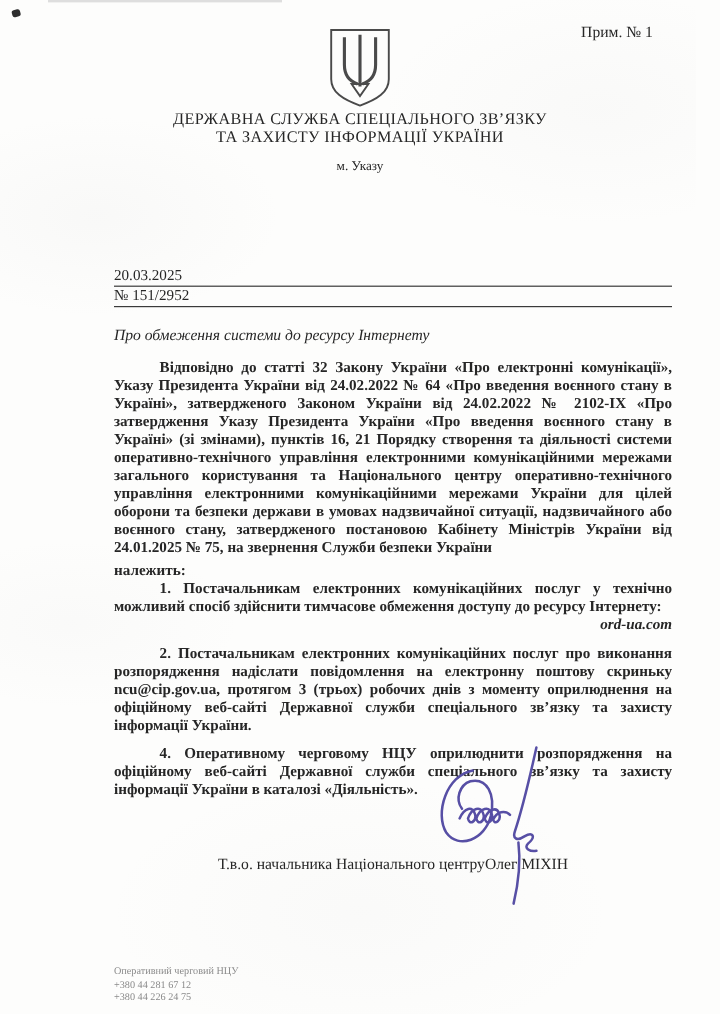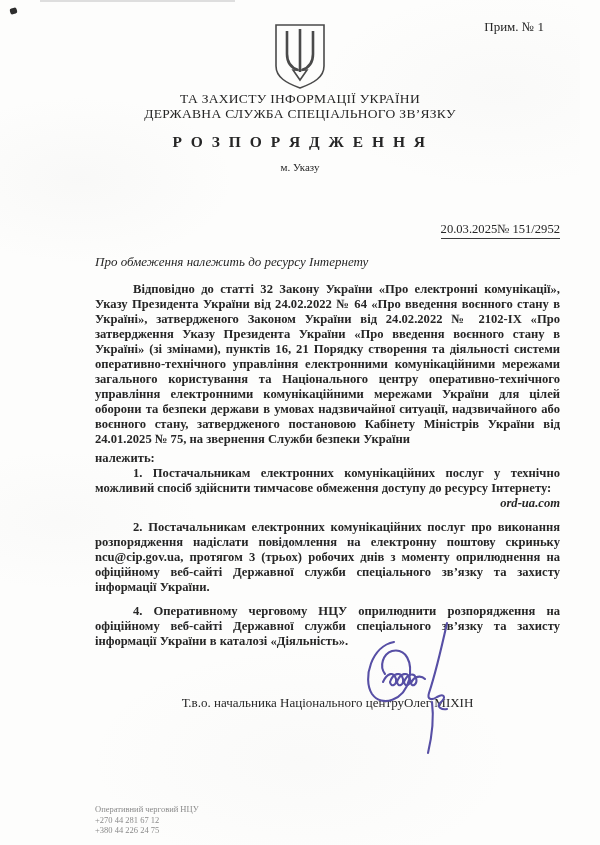--- a/index.html
+++ b/index.html
@@ -22,21 +22,21 @@
   .scan-top-line{position:absolute;top:0;left:40px;width:195px;height:2px;background:#dedede;}
   .corner-smudge{position:absolute;top:8px;left:10px;width:7px;height:6px;background:#2e2e2e;border-radius:2px;transform:rotate(-15deg);}
   .copy-note{position:absolute;top:19px;right:36px;font-size:13px;}
   .emblem{position:absolute;top:22px;left:270px;width:60px;height:68px;}
   .header-center{position:absolute;top:91px;left:0;width:600px;text-align:center;line-height:15px;}
   .agency{font-size:13.5px;letter-spacing:0.3px;}
   .center-name{font-size:13px;margin-top:9px;letter-spacing:0.2px;}
   .doc-type{font-size:15.5px;font-weight:bold;letter-spacing:2.5px;margin-top:13px;}
   .city{font-size:11px;margin-top:11px;}
   .body-col{position:absolute;top:222px;left:95px;width:465px;font-size:12.6px;line-height:15px;}
-  .ref-row{display:flex;justify-content:flex-end;font-size:12.6px;}
+  .ref-row{display:flex;justify-content:space-between;font-size:12.6px;flex-direction:column;}
   .ref-row span{border-bottom:1px solid #3a3a3a;padding-bottom:1px;}
   .subject{font-style:italic;margin-top:15px;font-size:13px;}
   p{margin:0;font-weight:bold;}
   .preamble{margin-top:13px;text-align:justify;text-indent:38px;}
   .nalezhyt{margin-top:4px;font-weight:bold;}
   .item{text-align:justify;text-indent:38px;}
   .item1{margin-top:0;}
   .resource{font-style:italic;padding-left:30px;text-align:right;}
   .mt{margin-top:9px;}
   .sign-row{display:flex;justify-content:center;margin-top:46px;font-size:13px;}
@@ -59,33 +59,32 @@
     <svg width="60" height="68" viewBox="0 0 60 68">
       <path class="ln" stroke-width="1.6" d="M6,3 H54 V44 C54,55 44,61 30,66 C16,61 6,55 6,44 Z"></path>
       <path class="ln" stroke-width="2.6" d="M17,9 V32 C17,41 22,46 28,48"></path>
       <path class="ln" stroke-width="2.6" d="M43,9 V32 C43,41 38,46 32,48"></path>
       <path class="ln" stroke-width="2.6" d="M30,7 V50"></path>
       <path class="ln" stroke-width="1.6" d="M23,48 H37 L30,58 Z"></path>
     </svg>
   </div>
 
   <div class="header-center">
+    <div class="agency">ДЕРЖАВНА СЛУЖБА СПЕЦІАЛЬНОГО ЗВ’ЯЗКУ</div>
     <div class="agency">ТА ЗАХИСТУ ІНФОРМАЦІЇ УКРАЇНИ</div>
-    <div class="agency">ДЕРЖАВНА СЛУЖБА СПЕЦІАЛЬНОГО ЗВ’ЯЗКУ</div>
-    <div class="doc-type">Р О З П О Р Я Д Ж Е Н Н Я</div>
     <div class="city">м. Указу</div>
   </div>
 
   <div class="body-col">
     <div class="ref-row">
       <span>20.03.2025</span>
       <span>№ 151/2952</span>
     </div>
 
-    <div class="subject">Про обмеження належить до ресурсу Інтернету</div>
+    <div class="subject">Про обмеження системи до ресурсу Інтернету</div>
 
     <p class="preamble">Відповідно до статті 32 Закону України «Про електронні комунікації», Указу Президента України від 24.02.2022 № 64 «Про введення воєнного стану в Україні», затвердженого Законом України від 24.02.2022 № 2102-ІХ «Про затвердження Указу Президента України «Про введення воєнного стану в Україні» (зі змінами), пунктів 16, 21 Порядку створення та діяльності системи оперативно-технічного управління електронними комунікаційними мережами загального користування та Національного центру оперативно-технічного управління електронними комунікаційними мережами України для цілей оборони та безпеки держави в умовах надзвичайної ситуації, надзвичайного або воєнного стану, затвердженого постановою Кабінету Міністрів України від 24.01.2025 № 75, на звернення Служби безпеки України</p>
 
     <p class="nalezhyt">належить:</p>
 
     <p class="item item1"><span>1. Постачальникам електронних комунікаційних послуг </span><b>у технічно можливий спосіб здійснити тимчасове обмеження доступу до ресурсу Інтернету:</b></p>
     <p class="resource">ord-ua.com</p>
 
     <p class="item mt">2. Постачальникам електронних комунікаційних послуг про виконання розпорядження надіслати повідомлення на електронну поштову скриньку ncu@cip.gov.ua, протягом 3 (трьох) робочих днів з моменту оприлюднення на офіційному веб-сайті Державної служби спеціального зв’язку та захисту інформації України.</p>
     <p class="item mt">4. Оперативному черговому НЦУ оприлюднити розпорядження на офіційному веб-сайті Державної служби спеціального зв’язку та захисту інформації України в каталозі «Діяльність».</p>
@@ -98,17 +97,17 @@
 
   <svg class="signature-svg" width="118" height="140" viewBox="0 0 118 140">
     <path d="M42,22 C20,26 10,58 20,74 C30,88 52,80 57,60 C61,42 54,28 40,31 C31,34 27,46 33,54"></path>
     <path d="M31,62 C35,53 42,51 44,59 C45,65 39,68 38,62 C41,53 49,51 51,59 C52,65 46,68 45,62 C48,53 56,51 58,59 C59,65 53,68 52,62 C55,54 62,52 64,58 C66,64 60,68 59,63 C62,56 69,55 73,59"></path>
     <path d="M95,3 C89,30 83,55 77,73 C75,79 79,81 85,77 C92,73 95,77 88,83 C84,87 90,90 95,89"></path>
     <path d="M80,82 C82,98 80,116 76,133"></path>
   </svg>
 
   <div class="footer">
     <div>Оперативний черговий НЦУ</div>
-    <div>+270 44 281 67 12</div>
+    <div>+380 44 281 67 12</div>
     <div>+380 44 226 24 75</div>
   </div>
 
 </div>
 
 </body></html>

